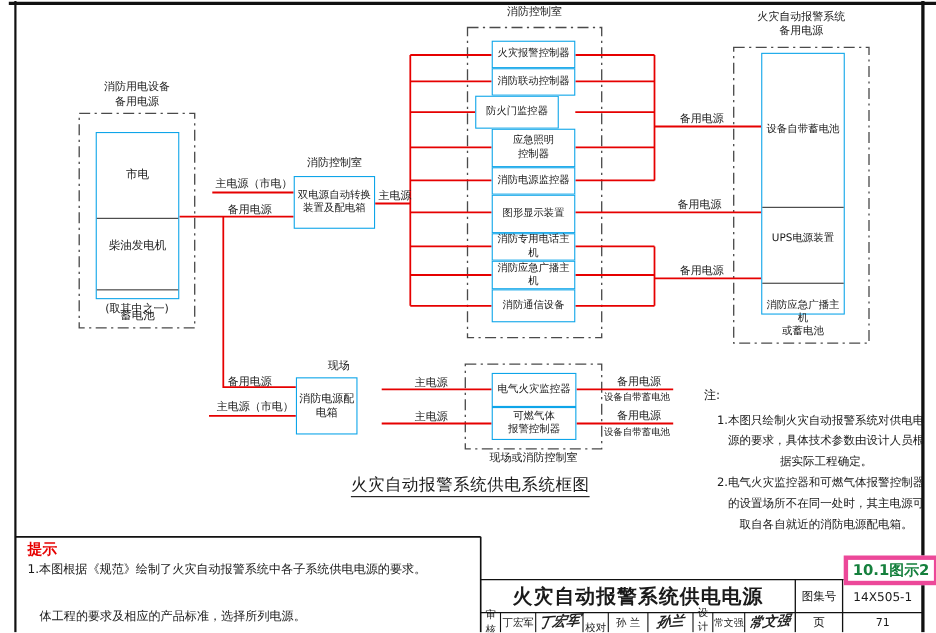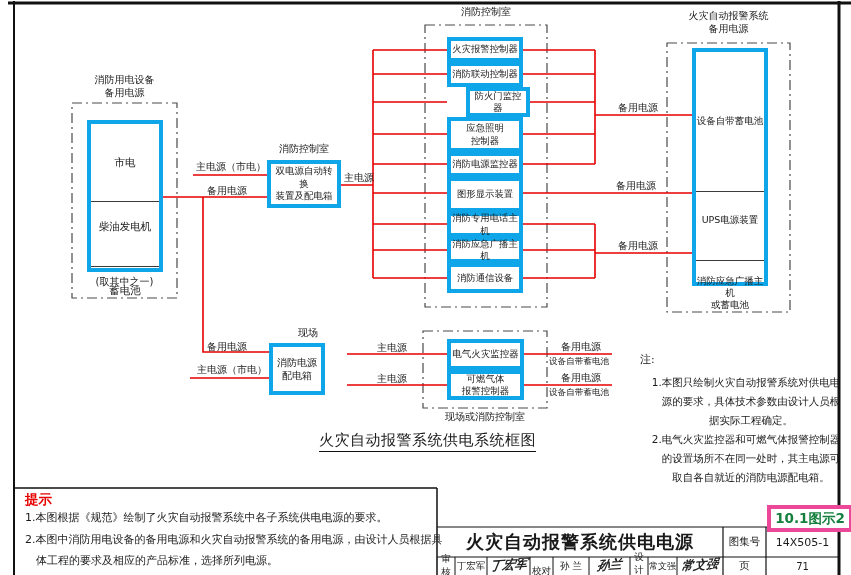--- a/index.html
+++ b/index.html
@@ -2,21 +2,21 @@
 <html><head>
 <meta charset="utf-8">
 <style>
   html,body { margin:0; padding:0; background:#fff; }
   .page {
     position:relative; width:851px; height:575px; background:#ffffff;
     font-family:"DejaVu Sans", sans-serif; color:#1a1a1a; overflow:hidden;
   }
   .overlay { position:absolute; left:0; top:0; pointer-events:none; }
   .box {
-    position:absolute; border:4px solid #0ea5e9; background:#fff;
+    position:absolute; border:1px solid #0ea5e9; background:#fff;
     display:flex; align-items:center; justify-content:center;
     text-align:center; white-space:pre-line; line-height:1.3; font-size:10px;
     box-sizing:border-box;
   }
   .stack { display:block; padding:0; }
   .cell {
     display:flex; align-items:center; justify-content:center;
     text-align:center; white-space:pre-line; box-sizing:border-box;
   }
   .bt { border-top:1px solid #3a3a3a; }
@@ -102,21 +102,21 @@
   </div>
   <div class="glabel" style="left:72px;top:276px;width:105px">(取其中之一)</div>
 
   <div class="glabel f95" style="left:267px;top:143px;width:74px">消防控制室</div>
   <div class="box f95" style="left:267px;top:160px;width:74px;height:48px">双电源自动转换
 装置及配电箱</div>
 
   <div class="glabel" style="left:425px;top:6px;width:122px">消防控制室</div>
   <div class="box dev" style="left:447px;top:37px;width:76px;height:25px">火灾报警控制器</div>
   <div class="box dev" style="left:447px;top:62px;width:76px;height:25px">消防联动控制器</div>
-  <div class="box dev" style="left:466px;top:87px;width:64px;height:30px">防火门监控器</div>
+  <div class="box dev" style="left:432px;top:87px;width:76px;height:30px">防火门监控器</div>
   <div class="box dev" style="left:447px;top:117px;width:76px;height:35px">应急照明
 控制器</div>
   <div class="box dev" style="left:447px;top:152px;width:76px;height:25px">消防电源监控器</div>
   <div class="box dev" style="left:447px;top:177px;width:76px;height:35px">图形显示装置</div>
   <div class="box dev" style="left:447px;top:212px;width:76px;height:25px">消防专用电话主机</div>
   <div class="box dev" style="left:447px;top:237px;width:76px;height:26px">消防应急广播主机</div>
   <div class="box dev" style="left:447px;top:263px;width:76px;height:30px">消防通信设备</div>
 
   <div class="glabel" style="left:667px;top:10px;width:123px">火灾自动报警系统
 备用电源</div>
@@ -158,21 +158,20 @@
     <div class="nline">1.本图只绘制火灾自动报警系统对供电电</div>
     <div class="nline ind">源的要求，具体技术参数由设计人员根</div>
     <div class="nline ind">据实际工程确定。</div>
     <div class="nline">2.电气火灾监控器和可燃气体报警控制器</div>
     <div class="nline ind">的设置场所不在同一处时，其主电源可</div>
     <div class="nline ind">取自各自就近的消防电源配电箱。</div>
   </div>
 
   <div class="tip-head">提示</div>
   <div class="tline" style="left:25px;top:510px">1.本图根据《规范》绘制了火灾自动报警系统中各子系统供电电源的要求。</div>
-  <div class="tline" style="left:25px;top:532px">2.本图中消防用电设备的备用电源和火灾自动报警系统的备用电源，由设计人员根据具</div>
   <div class="tline" style="left:36px;top:553px">体工程的要求及相应的产品标准，选择所列电源。</div>
 
   <div class="figref">10.1图示2</div>
   <div class="tb-title">火灾自动报警系统供电电源</div>
   <div class="tb-cell" style="left:723px;top:527px;width:43px;height:30px;font-size:10.5px">图集号</div>
   <div class="tb-cell" style="left:766px;top:527px;width:73px;height:30px;font-size:11px">14X505-1</div>
   <div class="tb-cell" style="left:437px;top:557px;width:18px;height:18px">审核</div>
   <div class="tb-cell" style="left:455px;top:557px;width:32px;height:18px">丁宏军</div>
   <div class="tb-cell" style="left:487px;top:556px;width:43px;height:18px">
     <span class="sig">丁宏军</span>

